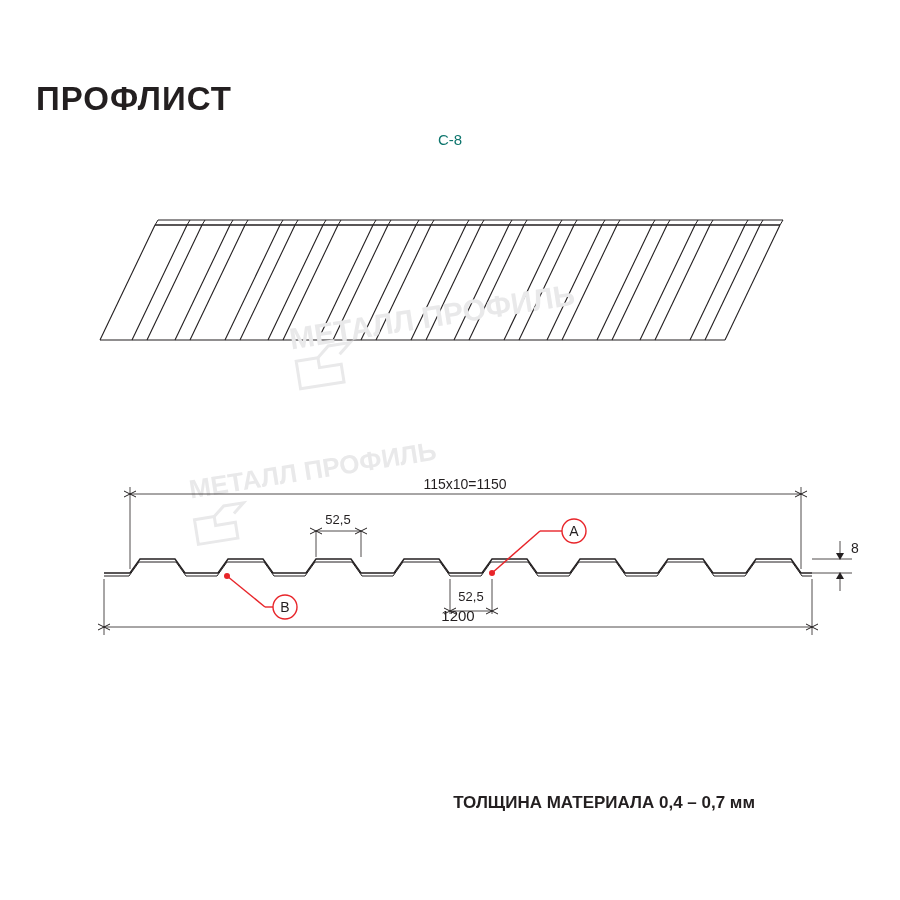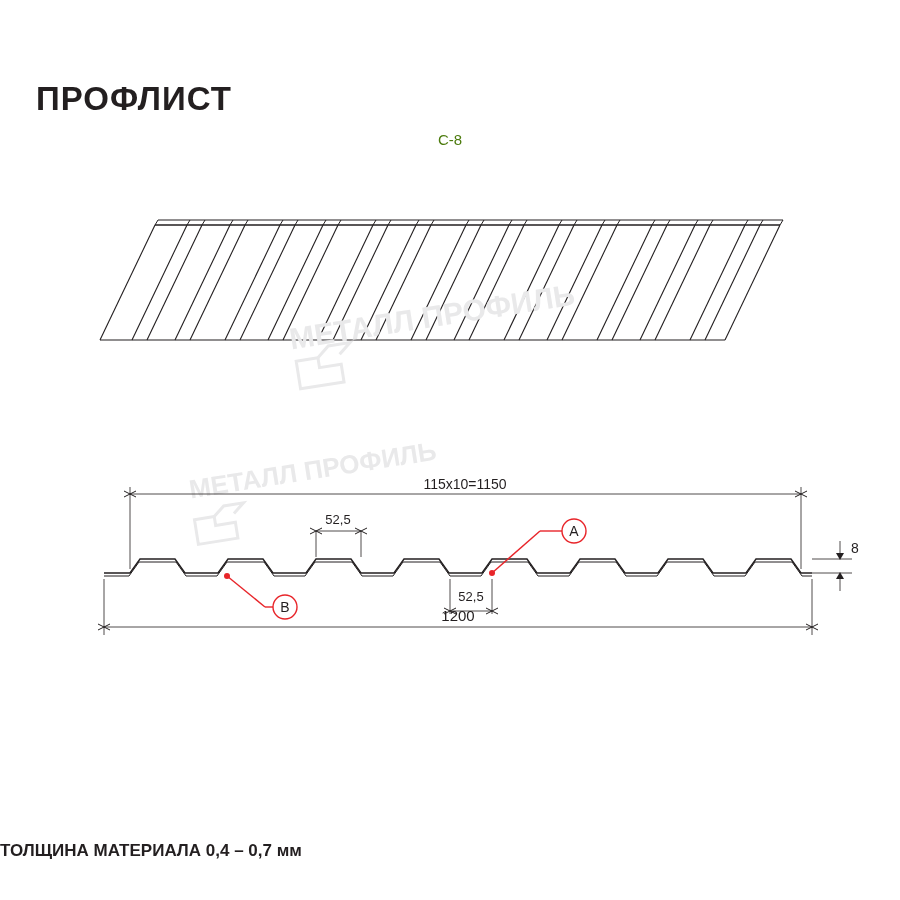--- a/index.html
+++ b/index.html
@@ -30,32 +30,31 @@
     color: #231f20;
     padding-left: 36px;
   }
   .subtitle {
     position: absolute;
     top: 131px;
     left: 0;
     width: 900px;
     text-align: center;
     font-size: 15px;
-    color: #4d7c0f;
+    color: #0f766e;
   }
   .footnote {
     position: absolute;
     top: 793px;
     left: 0;
     width: 755px;
-    text-align: left;
+    text-align: right;
     font-size: 17px;
     font-weight: bold;
     color: #231f20;
-    margin-top: 48px;
   }
   .iso-wrap {
     position: absolute;
     top: 185px;
     left: 80px;
     width: 740px;
     height: 220px;
   }
   .section-wrap {
     position: absolute;

